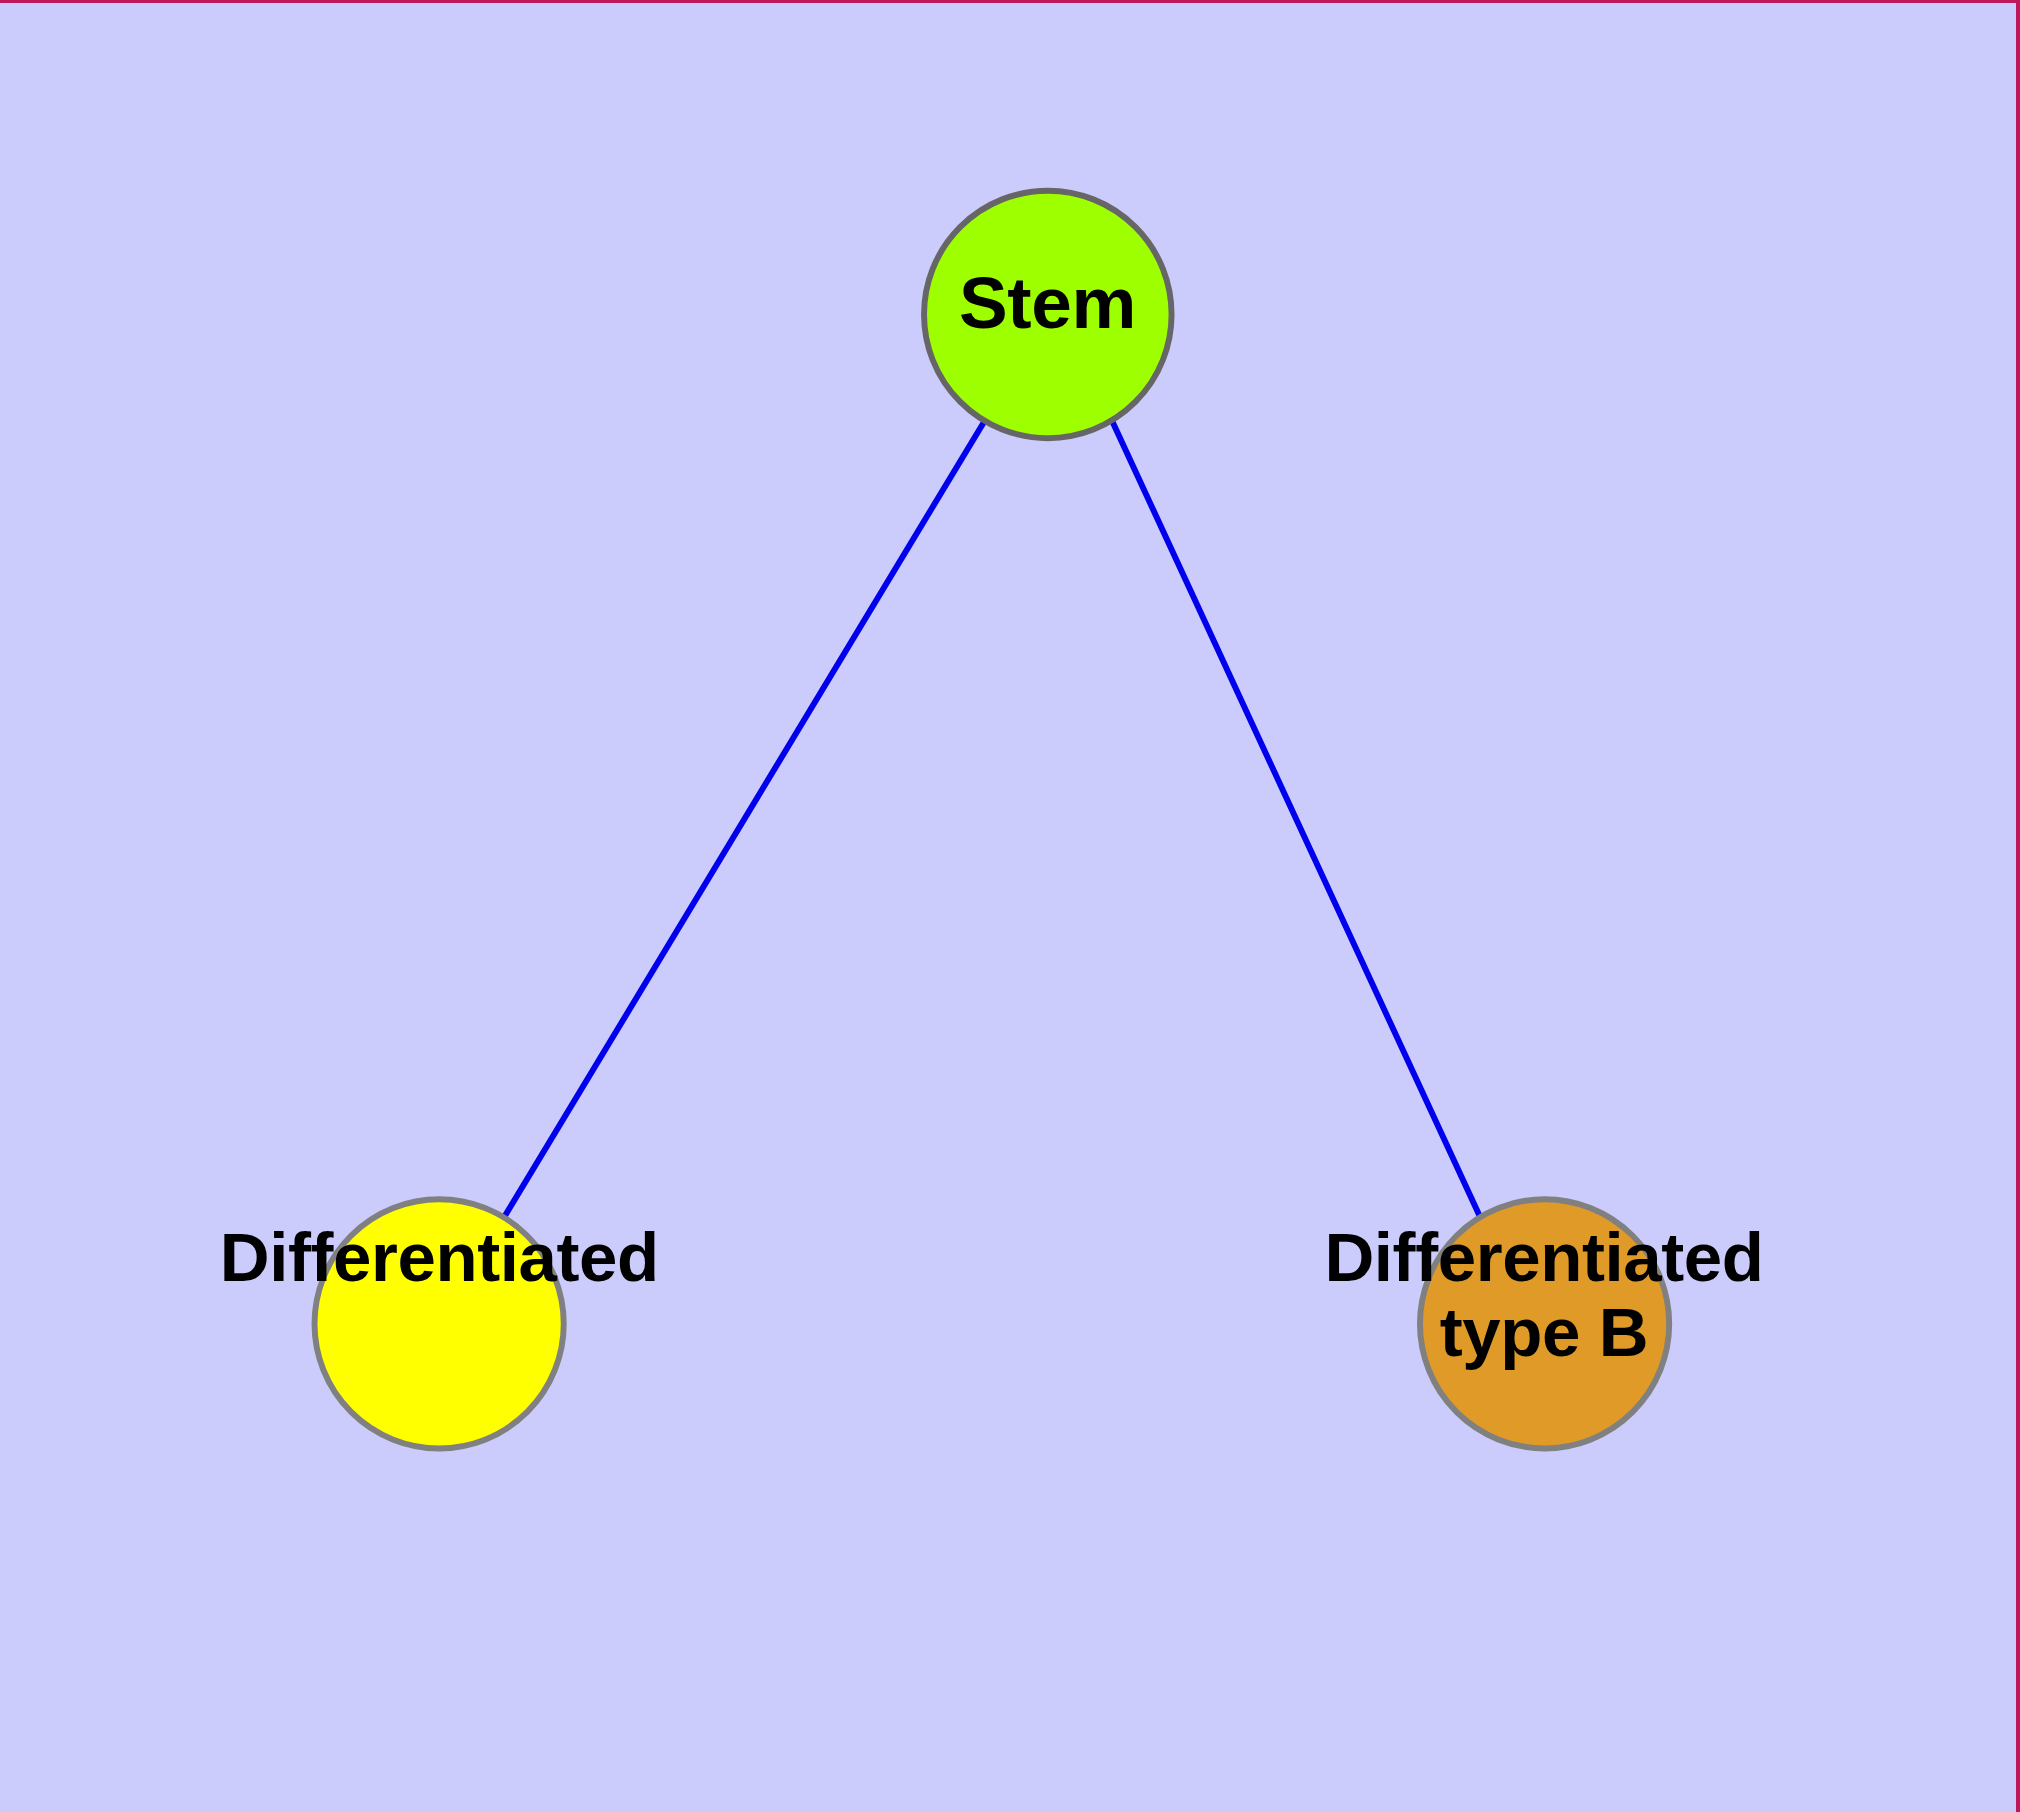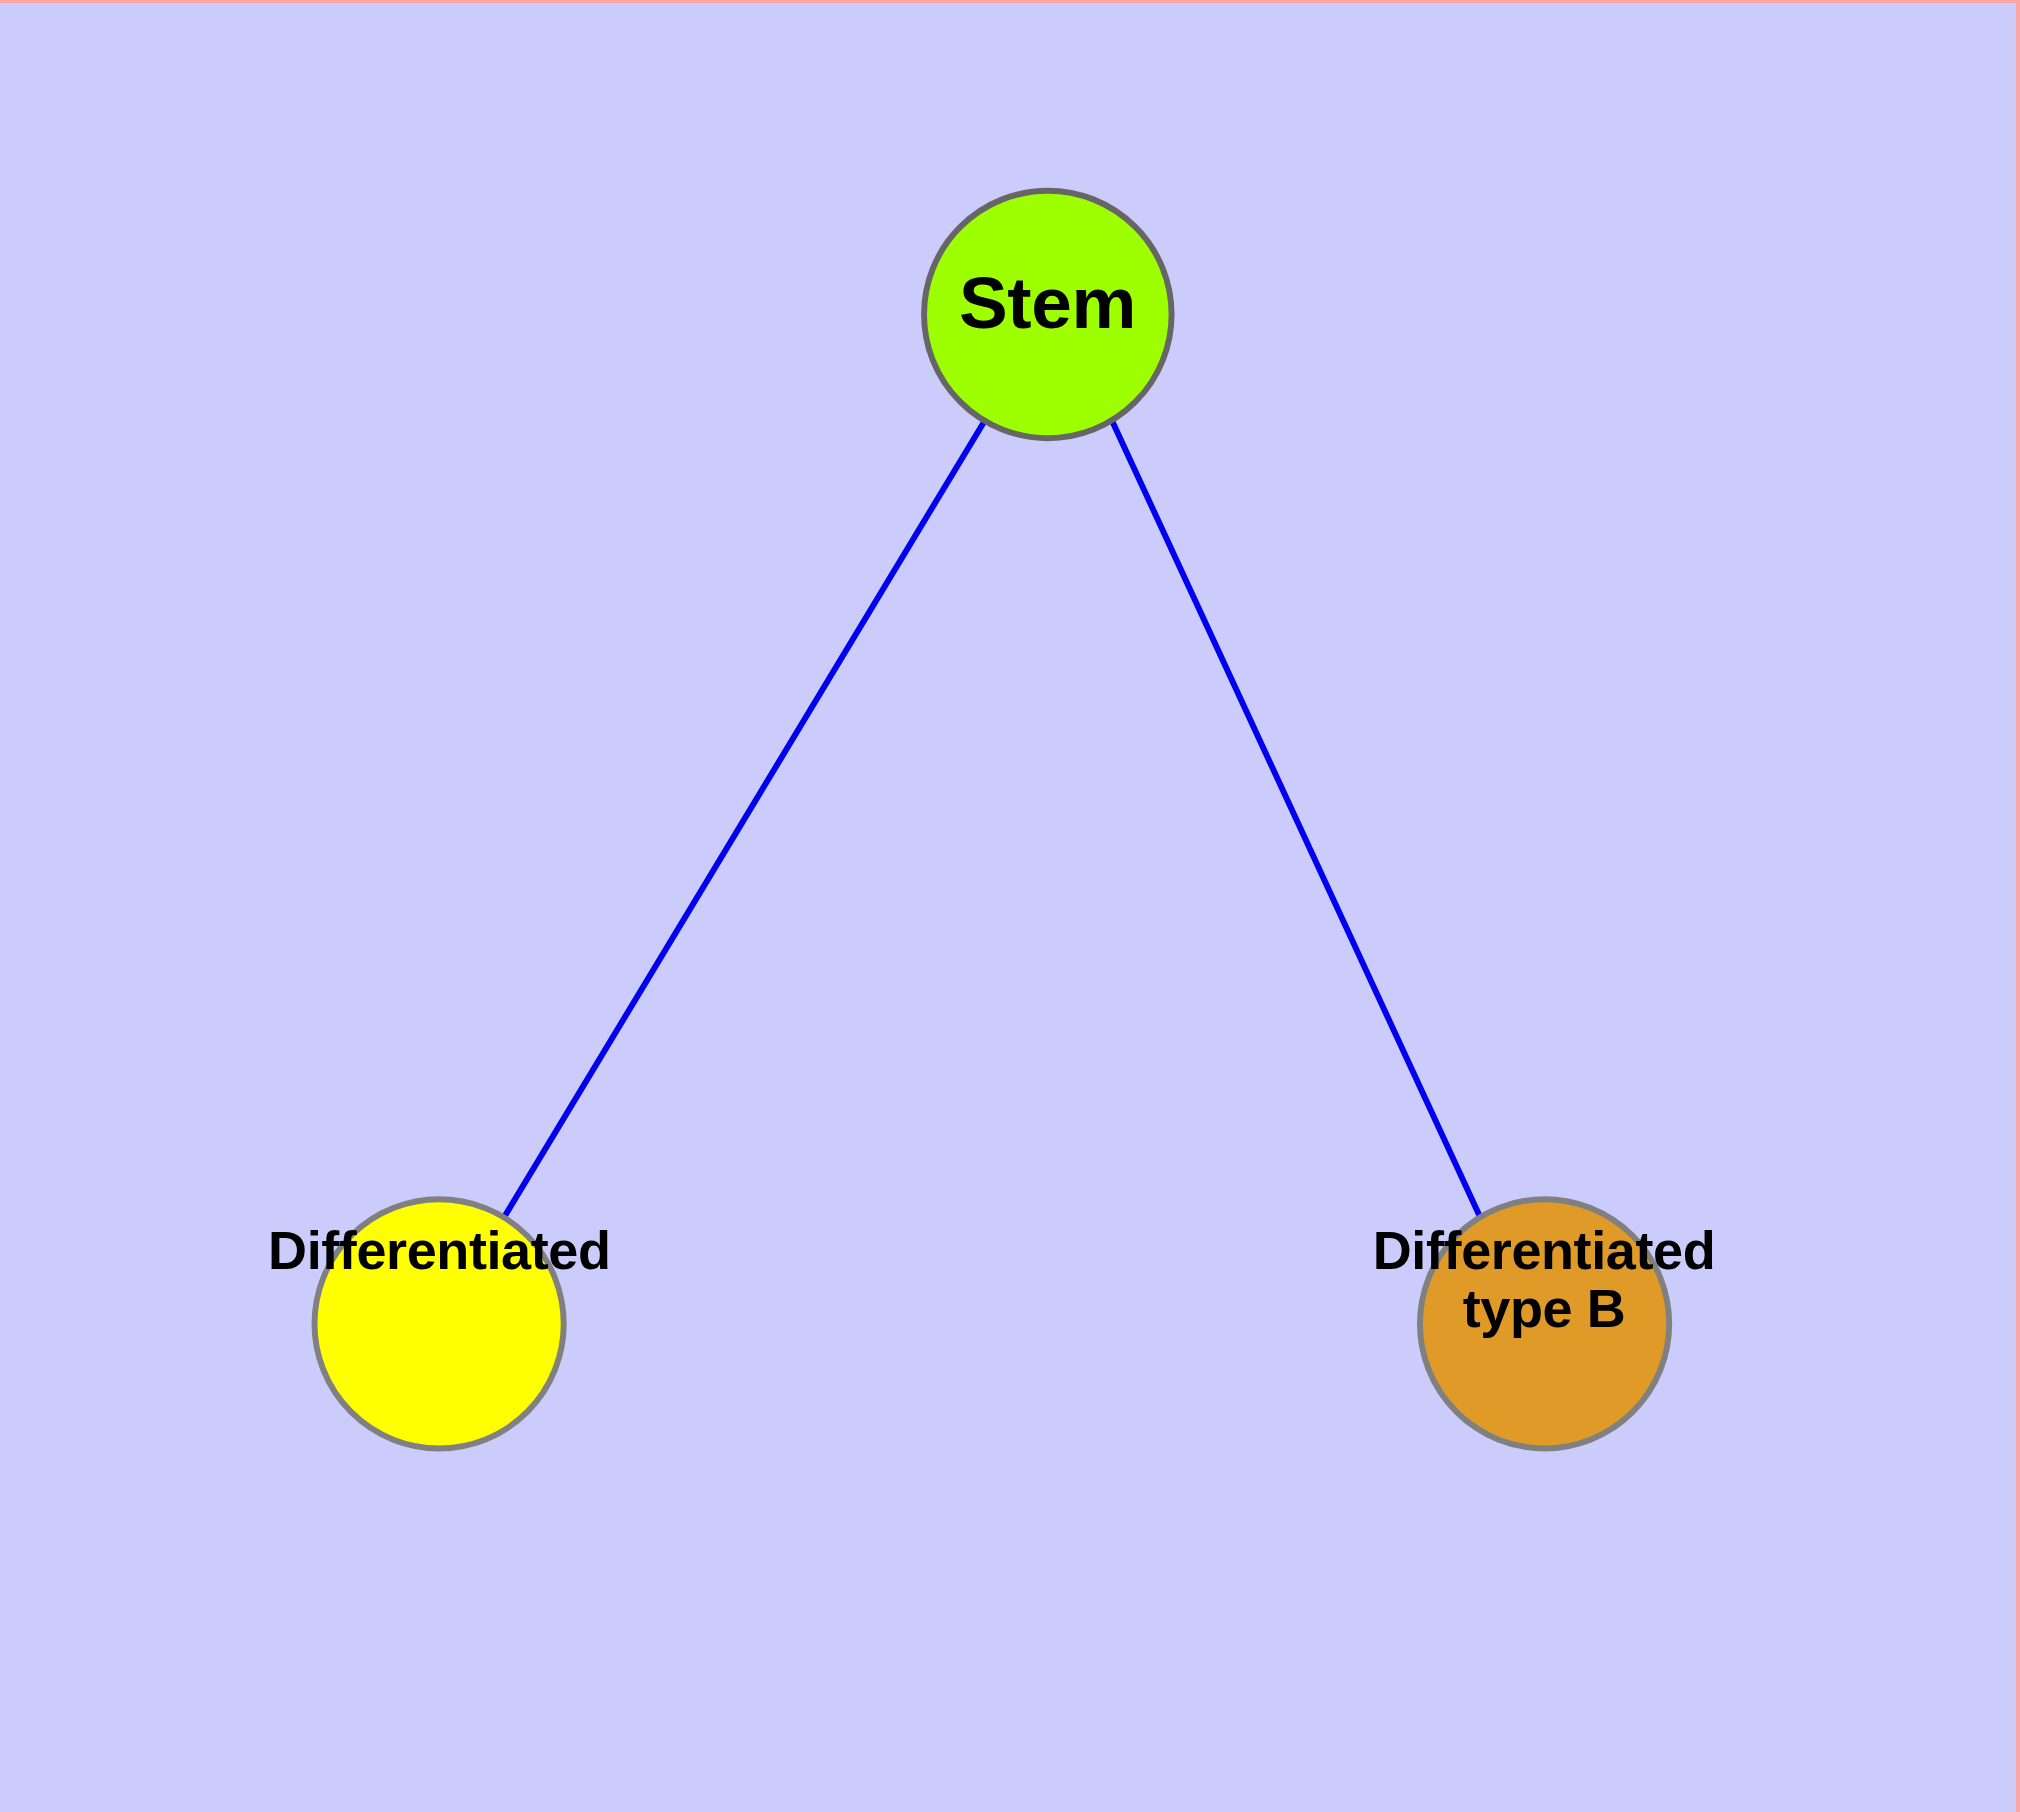--- a/index.html
+++ b/index.html
@@ -8,21 +8,21 @@
     padding: 0;
     background: #ffffff;
   }
   body {
     font-family: "Liberation Sans", sans-serif;
   }
   #canvas {
     position: relative;
     width: 2021px;
     height: 1812px;
-    background: #fca5a5;
+    background: #be185d;
     overflow: hidden;
   }
   #plot-area {
     position: absolute;
     left: 0px;
     top: 3.4px;
     width: 2016px;
     height: 1809px;
     background: #ccccfc;
   }
@@ -41,21 +41,21 @@
     text-align: center;
     line-height: 1.08;
     white-space: pre;
     letter-spacing: -0.4px;
     pointer-events: none;
   }
   .label-stem {
     font-size: 73px;
   }
   .label-leaf {
-    font-size: 54px;
+    font-size: 69px;
   }
 </style>
 </head>
 <body>
 
 <div id="canvas">
 
   <div id="plot-area"></div>
 
   <svg id="graph-svg" viewBox="0 0 2384 2138" preserveAspectRatio="none">

